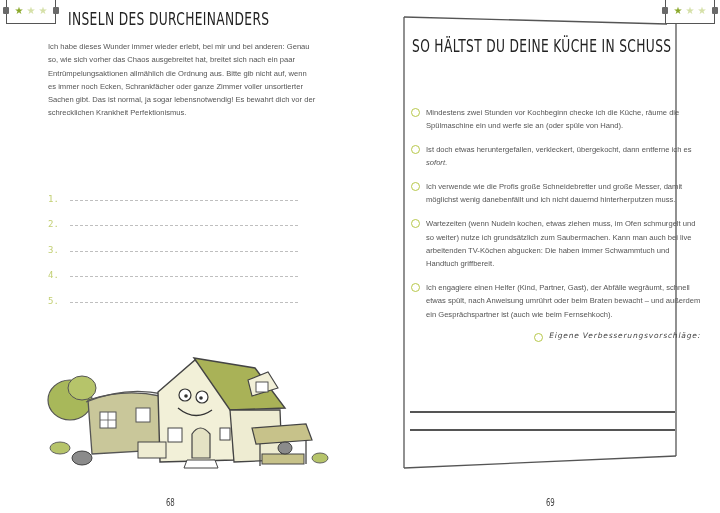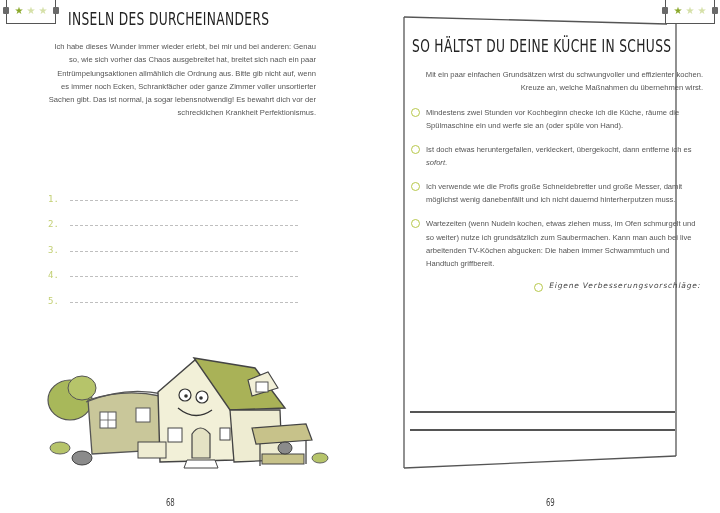--- a/index.html
+++ b/index.html
@@ -27,21 +27,21 @@
   .star.on { color: #8aa82a; }
   .star.off { color: #d5e0a8; }
 
   .title {
     font-family: "DejaVu Sans", sans-serif; font-weight: normal; letter-spacing: 0.5px;
     color: #222; text-transform: uppercase; transform: scaleX(0.72); transform-origin: left center;
     white-space: nowrap;
   }
   .title-left { position: absolute; left: 68px; top: 9px; font-size: 17px; }
 
-  .body-text { font-size: 7.6px; line-height: 13.3px; color: #555; text-align: right; }
+  .body-text { font-size: 7.6px; line-height: 13.3px; color: #555; }
   .left-text { position: absolute; left: 48px; top: 40px; width: 268px; }
   .left-text p { margin: 0; }
 
   .blanks { position: absolute; left: 48px; top: 178px; width: 250px; }
   .blank-row { display: flex; align-items: flex-end; height: 25.5px; }
   .blank-num { font-family: "DejaVu Sans Mono", monospace; font-size: 9px; color: #c2cf72; width: 22px; }
   .blank-line { flex: 1; border-bottom: 1px dashed #bfbfbf; height: 1px; margin-bottom: 3px; }
 
   .illustration { position: absolute; left: 30px; top: 330px; width: 300px; height: 140px; }
 
@@ -173,38 +173,41 @@
   <div class="tab tab-right">
     <span class="clip l"></span>
     <span class="star on">★</span>
     <span class="star off">★</span>
     <span class="star off">★</span>
     <span class="clip r"></span>
   </div>
 
   <div class="title title-right">So hältst du deine Küche in Schuss</div>
 
-  <div class="body-text intro">Mit ein paar einfachen Grundsätzen wirst du schwungvoller und effizienter kochen. Kreuze an, welche Maßnahmen du übernehmen wirst.</div>
 
   <div class="checklist">
     <div class="check-item">
       <span class="check-circle"></span>
       <span class="check-text">Mindestens zwei Stunden vor Kochbeginn checke ich die Küche, räume die Spülmaschine ein und werfe sie an (oder spüle von Hand).</span>
     </div>
     <div class="check-item">
       <span class="check-circle"></span>
       <span class="check-text"><span>Ist doch etwas heruntergefallen, verkleckert, übergekocht, dann entferne ich es </span><em>sofort</em><span>.</span></span>
     </div>
     <div class="check-item">
       <span class="check-circle"></span>
       <span class="check-text">Ich verwende wie die Profis große Schneidebretter und große Messer, damit möglichst wenig danebenfällt und ich nicht dauernd hinterherputzen muss.</span>
     </div>
     <div class="check-item">
       <span class="check-circle"></span>
       <span class="check-text">Wartezeiten (wenn Nudeln kochen, etwas ziehen muss, im Ofen schmurgelt und so weiter) nutze ich grundsätzlich zum Saubermachen. Kann man auch bei live arbeitenden TV-Köchen abgucken: Die haben immer Schwammtuch und Handtuch griffbereit.</span>
+    </div>
+    <div class="check-item">
+      <span class="check-circle"></span>
+      <span class="check-text">Ich engagiere einen Helfer (Kind, Partner, Gast), der Abfälle wegräumt, schnell etwas spült, nach Anweisung umrührt oder beim Braten bewacht – und außerdem ein Gesprächspartner ist (auch wie beim Fernsehkoch).</span>
     </div>
     <div class="check-item">
       <span class="check-circle"></span>
       <span class="own-label">Eigene Verbesserungsvorschläge:</span>
     </div>
   </div>
 
   <div class="page-num page-num-right">69</div>
 </div>
 

